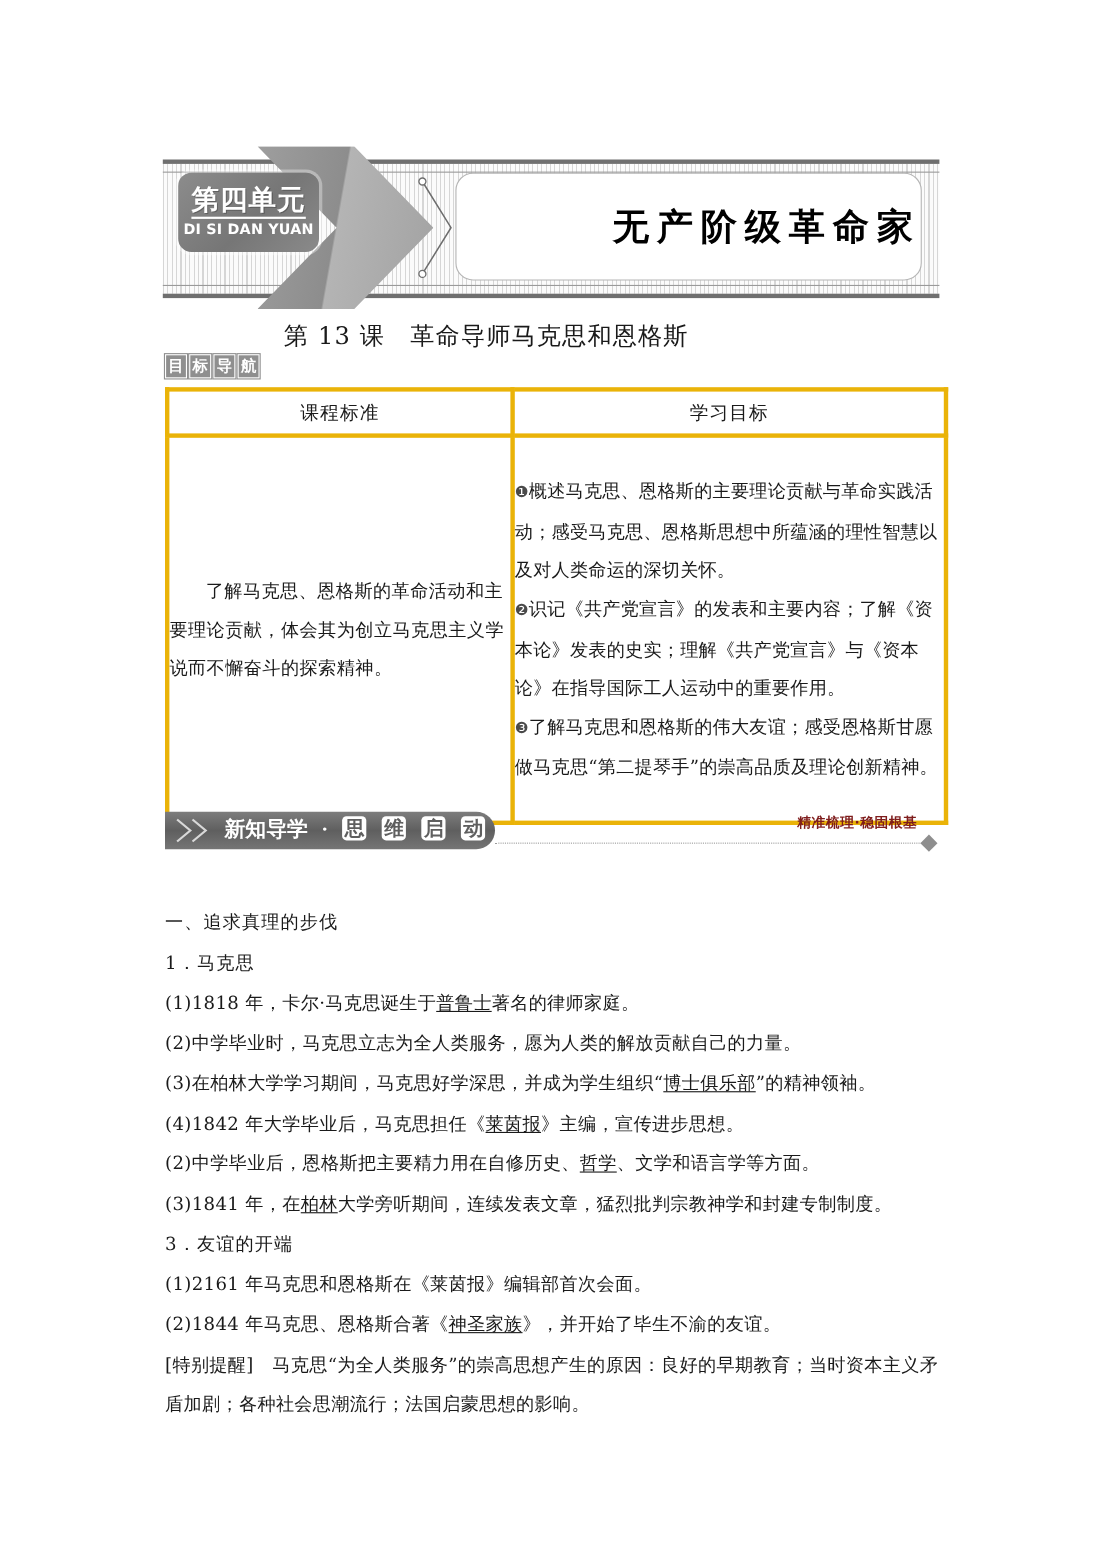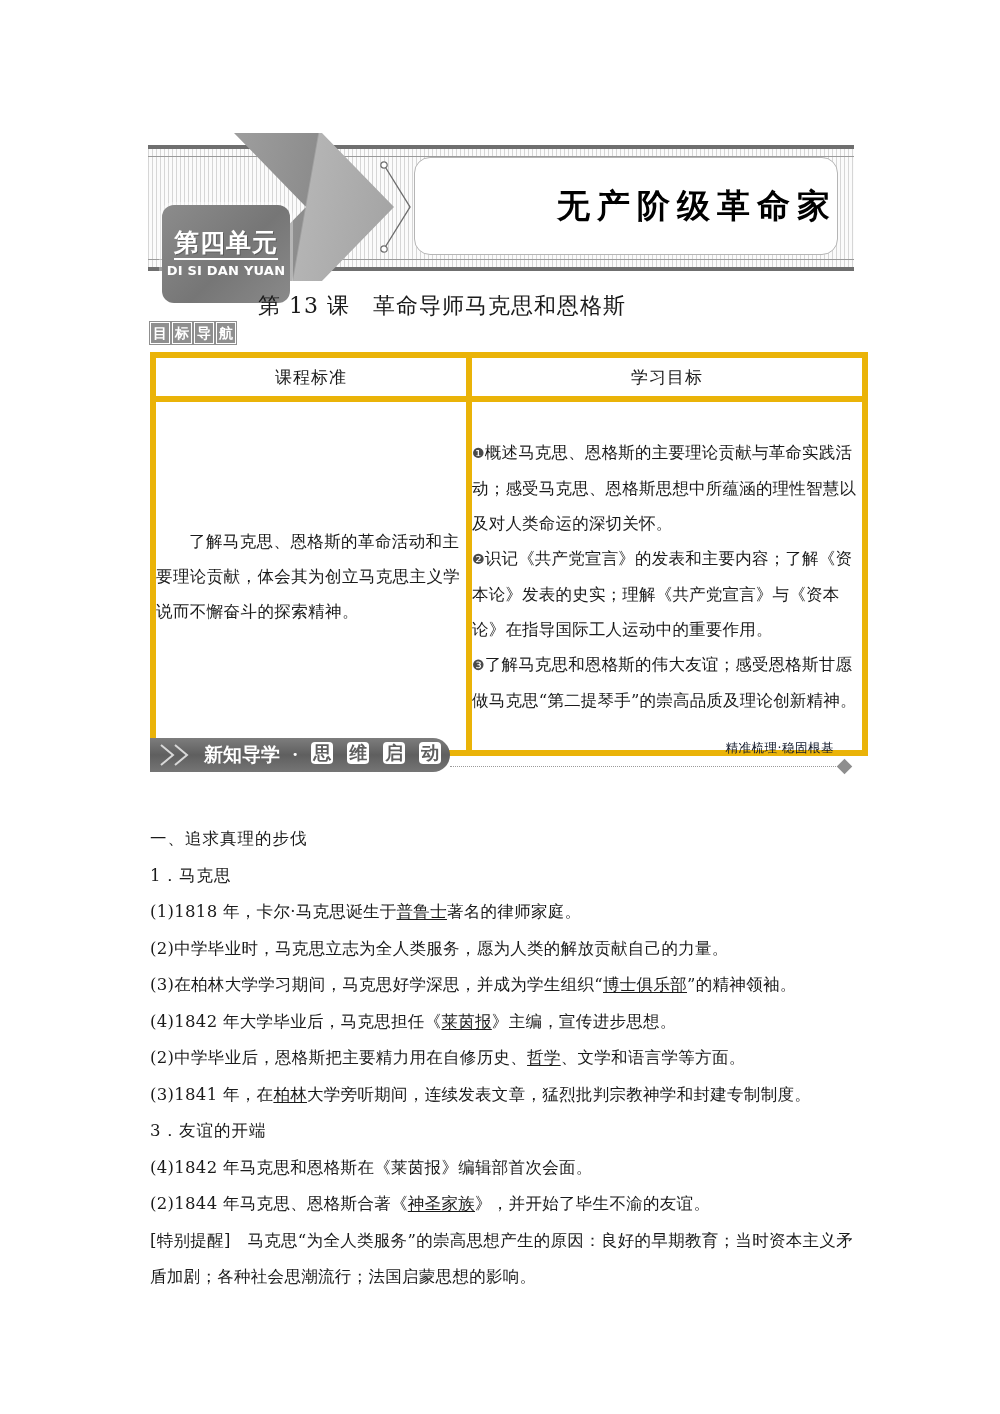--- a/index.html
+++ b/index.html
@@ -75,30 +75,29 @@
     width: 34px;
     height: 92px;
   }
   .thin-chevron svg { display:block; }
 
   .unit-badge {
     position: absolute;
     left: 14px;
     top: 24px;
     width: 128px;
-    height: 98px;
+    height: 72px;
     background: linear-gradient(135deg, #8c8c8c 0%, #767676 55%, #8a8a8a 100%);
     border-radius: 12px;
     box-shadow: 0 0 0 3px rgba(255,255,255,0.35);
     display: flex;
     flex-direction: column;
     align-items: center;
     justify-content: center;
     box-sizing: border-box;
-    margin-top: 48px;
   }
   .unit-badge .cn {
     font-family: "DejaVu Sans", "Liberation Sans", sans-serif;
     font-weight: bold;
     font-size: 25px;
     color: #ffffff;
     letter-spacing: 1px;
     line-height: 1.05;
     text-shadow: 1px 1px 0 rgba(0,0,0,0.25);
     border-bottom: 2px solid #ffffff;
@@ -170,21 +169,21 @@
   
   .goal-table {
     position: absolute;
     left: 150px;
     top: 352px;
     width: 700px;
     border-collapse: collapse;
     table-layout: fixed;
   }
   .goal-table td, .goal-table th {
-    border: 6px solid #eab308;
+    border: 4px solid #eab308;
     vertical-align: middle;
     padding: 0;
     margin-left: 23px;
   }
   .goal-table th {
     height: 38px;
     font-weight: normal;
     font-size: 17px;
     letter-spacing: 1px;
   }
@@ -272,23 +271,23 @@
     top: 28px;
     width: 392px;
     height: 0;
     border-top: 1px dotted #9b9b9b;
   }
   .sec-right {
     position: absolute;
     right: 16px;
     top: 2px;
     font-family: "DejaVu Sans", "Liberation Sans", sans-serif;
-    font-weight: normal;
+    font-weight: bold;
     font-size: 12.5px;
-    color: #0f172a;
+    color: #7f1d1d;
     letter-spacing: 0.5px;
     white-space: nowrap;
   }
   .sec-diamond {
     position: absolute;
     right: 0px;
     top: 23px;
     width: 11px;
     height: 11px;
     background: #8e8e8e;
@@ -412,21 +411,21 @@
     <p><span>(4)1842 年大学毕业后，马克思担任《</span><u>莱茵报</u><span>》主编，宣传进步思想。</span></p>
 
 
 
     <p><span>(2)中学毕业后，恩格斯把主要精力用在自修历史、</span><u>哲学</u><span>、文学和语言学等方面。</span></p>
 
     <p><span>(3)1841 年，在</span><u>柏林</u><span>大学旁听期间，连续发表文章，猛烈批判宗教神学和封建专制制度。</span></p>
 
     <p class="head">3．友谊的开端</p>
 
-    <p><span>(4)1842 年马克思和恩格斯在《莱茵报》编辑部首次会面。</span><span></span></p>
+    <p><span>(1)2161 年马克思和恩格斯在《莱茵报》编辑部首次会面。</span><span></span></p>
 
     <p><span>(2)1844 年马克思、恩格斯合著《</span><u>神圣家族</u><span>》，并开始了毕生不渝的友谊。</span></p>
 
     <p class="note">[特别提醒]　马克思“为全人类服务”的崇高思想产生的原因：良好的早期教育；当时资本主义矛盾加剧；各种社会思潮流行；法国启蒙思想的影响。</p>
 
   </div>
 
 </div>
 
 </body></html>

